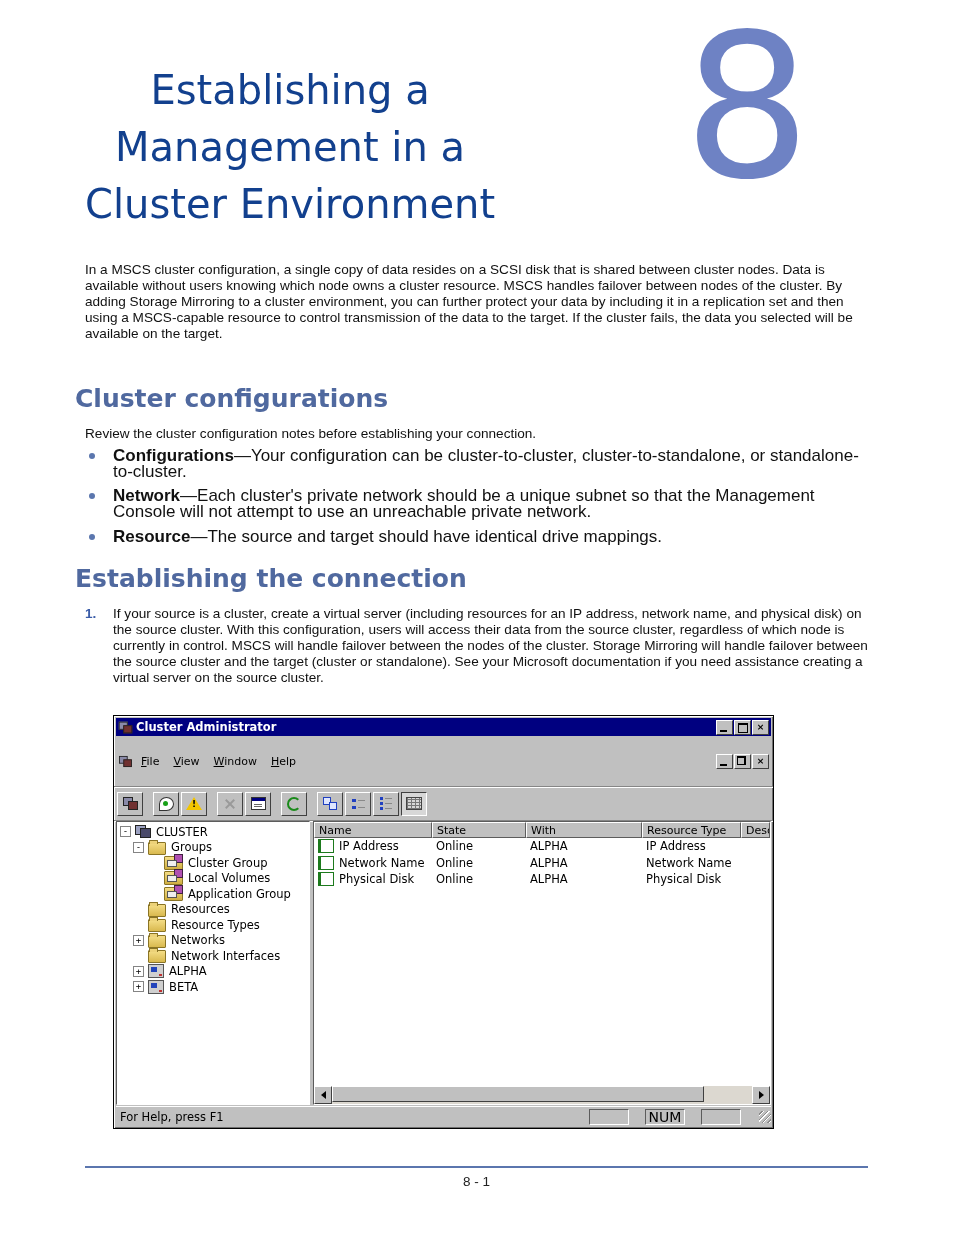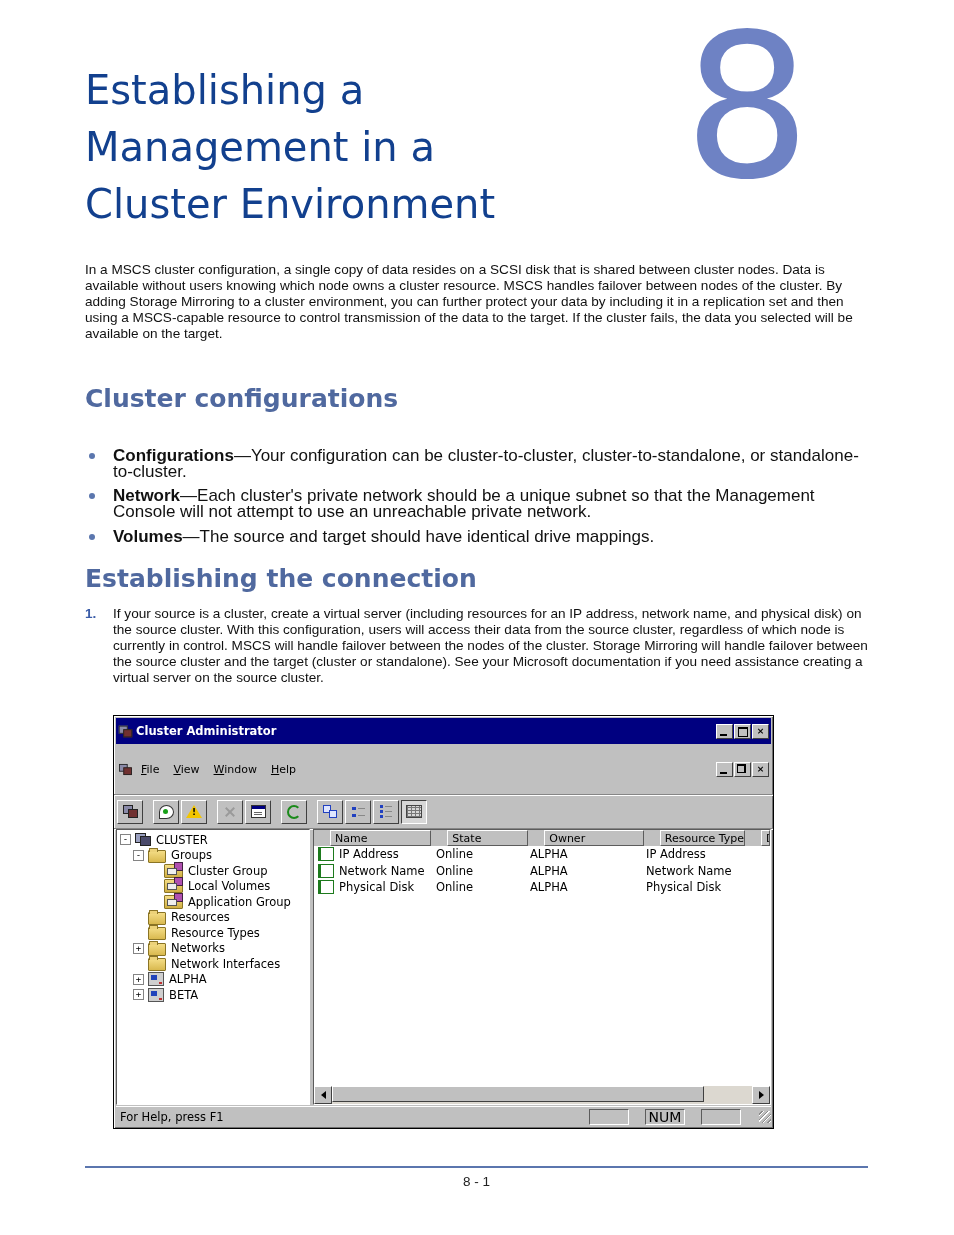--- a/index.html
+++ b/index.html
@@ -2,44 +2,44 @@
 <html><head>
 <meta charset="utf-8">
 <style>
   html,body{margin:0;padding:0;background:#fff;}
   .page{position:relative;width:954px;height:1235px;background:#ffffff;overflow:hidden;
         font-family:"Liberation Sans",sans-serif;color:#111;}
   
   .chapter-num{position:absolute;left:682px;top:14px;width:130px;text-align:center;
         font-size:200px;line-height:185px;color:#6e82c4;font-family:"DejaVu Sans",sans-serif;}
   .doc-title{position:absolute;left:85px;top:62px;font-size:40px;line-height:57px;
-        color:#12408e;font-family:"DejaVu Sans",sans-serif;}
+        color:#12408e;font-family:"DejaVu Sans",sans-serif;text-align:center;}
   .intro{position:absolute;left:85px;top:262px;width:790px;font-size:13.6px;line-height:15.9px;}
-  .sec-head{position:absolute;left:85px;font-size:25px;font-weight:bold;color:#50699f;
+  .sec-head{position:absolute;left:75px;font-size:25px;font-weight:bold;color:#50699f;
         font-family:"DejaVu Sans",sans-serif;}
   .s1-head{top:384px;}
   .s1-intro{position:absolute;left:85px;top:426px;width:790px;font-size:13.6px;line-height:15.9px;}
   .bullets{position:absolute;left:85px;top:448px;width:790px;}
   .bullet-row{display:flex;margin-bottom:8.5px;}
   .bullet-dot{flex:0 0 28px;padding-top:5px;}
   .bullet-dot i{display:block;width:6px;height:6px;border-radius:50%;background:#5b76ae;margin-left:4px;}
   .bullet-body{font-size:17px;line-height:15.9px;}
   .s2-head{top:564px;}
   .steps{position:absolute;left:85px;top:606px;width:786px;}
   .step-row{display:flex;}
   .step-num{flex:0 0 28px;font-size:13.6px;font-weight:bold;color:#3a5ca8;}
   .step-body{font-size:13.6px;line-height:15.9px;}
   .foot-rule{position:absolute;left:85px;top:1166px;width:783px;height:2px;background:#5b76ae;}
   .page-num{position:absolute;left:85px;top:1174px;width:783px;text-align:center;font-size:13.5px;color:#222;}
 
   
   .win{position:absolute;left:113px;top:715px;width:659px;height:412px;background:#c0c0c0;
        border:1px solid #000;box-shadow:inset 1px 1px 0 #fff,inset -1px -1px 0 #6f6f6f;
        display:flex;flex-direction:column;font-family:"DejaVu Sans",sans-serif;font-size:11px;color:#000;}
-  .titlebar{height:26px;margin:2px 2px 0 2px;background:#000080;display:flex;align-items:center;
+  .titlebar{height:18px;margin:2px 2px 0 2px;background:#000080;display:flex;align-items:center;
        padding:0 2px;gap:3px;}
   .titlebar .t-text{color:#fff;font-weight:bold;font-size:11.5px;flex:1;}
   .winbtns{display:flex;gap:1px;}
   .wbtn{width:15px;height:13px;background:#c0c0c0;border-top:1px solid #fff;border-left:1px solid #fff;
        border-right:1px solid #404040;border-bottom:1px solid #404040;position:relative;
        display:flex;align-items:center;justify-content:center;font-size:9px;font-weight:bold;line-height:1;}
   .g-min{position:absolute;left:3px;bottom:2px;width:7px;height:2px;background:#000;}
   .g-max{position:absolute;left:3px;top:2px;width:8px;height:7px;border:1px solid #000;border-top-width:2px;}
   .g-restore{position:absolute;left:2px;top:1px;width:9px;height:9px;}
   .g-restore::before{content:"";position:absolute;right:0;top:0;width:6px;height:6px;border:1px solid #000;border-top-width:2px;background:#c0c0c0;}
@@ -113,21 +113,21 @@
   .icon-group{position:relative;width:17px;height:12px;background:linear-gradient(#f4dd86,#cfae42);border:1px solid #8a7425;border-radius:1px;}
   .icon-group::before{content:"";position:absolute;right:-1px;top:-3px;width:7px;height:7px;background:#b050b0;border:1px solid #402040;}
   .icon-group::after{content:"";position:absolute;left:2px;top:3px;width:8px;height:5px;background:#efefef;border:1px solid #555;}
   .icon-computer{position:relative;width:14px;height:12px;background:#cfcfcf;border:1px solid #555;}
   .icon-computer::before{content:"";position:absolute;left:2px;top:2px;width:6px;height:5px;background:#2244bb;}
   .icon-computer::after{content:"";position:absolute;right:1px;bottom:1px;width:3px;height:2px;background:#c03030;}
   .icon-book{position:relative;width:12px;height:12px;background:#fff;border:1px solid #1d7a1d;border-left-width:3px;margin-right:5px;flex:0 0 auto;}
   
   .lheader{display:flex;height:16px;background:#c0c0c0;flex:0 0 16px;}
   .hcell{border-top:1px solid #fff;border-left:1px solid #fff;border-right:1px solid #5c5c5c;border-bottom:1px solid #5c5c5c;
-      padding:1px 3px 0 4px;font-size:11px;overflow:hidden;white-space:nowrap;box-sizing:border-box;margin-left:16px;}
+      padding:1px 3px 0 4px;font-size:11px;overflow:hidden;white-space:nowrap;box-sizing:border-box;}
   .c-name{width:118px;}.c-state{width:94px;}.c-owner{width:116px;}.c-rtype{width:99px;}.c-desc{flex:1;min-width:0;}
   .lrows{flex:1;overflow:hidden;}
   .lrow{display:flex;height:16.5px;align-items:center;}
   .lcell{padding:0 3px 0 4px;font-size:11.5px;overflow:hidden;white-space:nowrap;box-sizing:border-box;display:flex;align-items:center;}
   
   .hscroll{flex:0 0 16px;display:flex;background:#dcd8d0;}
   .sbtn{width:16px;height:16px;background:#c0c0c0;border-top:1px solid #fff;border-left:1px solid #fff;
       border-right:1px solid #404040;border-bottom:1px solid #404040;display:flex;align-items:center;justify-content:center;}
   .arrow-l{width:0;height:0;border-top:4px solid transparent;border-bottom:4px solid transparent;border-right:5px solid #000;}
   .arrow-r{width:0;height:0;border-top:4px solid transparent;border-bottom:4px solid transparent;border-left:5px solid #000;}
@@ -151,39 +151,40 @@
 
   <div class="doc-title">
     <div>Establishing a</div>
     <div>Management in a</div>
     <div>Cluster Environment</div>
   </div>
 
   <div class="intro">In a MSCS cluster configuration, a single copy of data resides on a SCSI disk that is shared between cluster nodes. Data is available without users knowing which node owns a cluster resource. MSCS handles failover between nodes of the cluster. By adding Storage Mirroring to a cluster environment, you can further protect your data by including it in a replication set and then using a MSCS-capable resource to control transmission of the data to the target. If the cluster fails, the data you selected will be available on the target.</div>
 
   <div class="sec-head s1-head">Cluster configurations</div>
+  <div class="s1-intro">Review the cluster configuration notes before establishing your connection.</div>
 
   <div class="bullets">
     <div class="bullet-row">
       <span class="bullet-dot">
           <i></i>
         </span>
       <span class="bullet-body"><b>Configurations</b><span>—Your configuration can be cluster-to-cluster, cluster-to-standalone, or standalone-to-cluster.</span></span>
     </div>
     <div class="bullet-row">
       <span class="bullet-dot">
           <i></i>
         </span>
       <span class="bullet-body"><b>Network</b><span>—Each cluster's private network should be a unique subnet so that the Management Console will not attempt to use an unreachable private network.</span></span>
     </div>
     <div class="bullet-row">
       <span class="bullet-dot">
           <i></i>
         </span>
-      <span class="bullet-body"><b>Volumes</b><span>—The source and target should have identical drive mappings.</span></span>
+      <span class="bullet-body"><b>Resource</b><span>—The source and target should have identical drive mappings.</span></span>
     </div>
   </div>
 
   <div class="sec-head s2-head">Establishing the connection</div>
 
   <div class="steps">
     <div class="step-row">
       <span class="step-num">1.</span>
       <span class="step-body">If your source is a cluster, create a virtual server (including resources for an IP address, network name, and physical disk) on the source cluster. With this configuration, users will access their data from the source cluster, regardless of which node is currently in control. MSCS will handle failover between the nodes of the cluster. Storage Mirroring will handle failover between the source cluster and the target (cluster or standalone). See your Microsoft documentation if you need assistance creating a virtual server on the source cluster.</span>
     </div>
@@ -315,21 +316,21 @@
           <span class="tlabel">BETA</span>
         </div>
       </div>
 
       <div class="pane-split"></div>
 
       <div class="listpane">
         <div class="lheader">
           <span class="hcell c-name">Name</span>
           <span class="hcell c-state">State</span>
-          <span class="hcell c-owner">Owner</span>
+          <span class="hcell c-owner">With</span>
           <span class="hcell c-rtype">Resource Type</span>
           <span class="hcell c-desc">Descript</span>
         </div>
         <div class="lrows">
           <div class="lrow">
             <span class="lcell c-name">
                 <span class="icon-book"></span>
                 <span>IP Address</span>
               </span>
             <span class="lcell c-state">Online</span>

